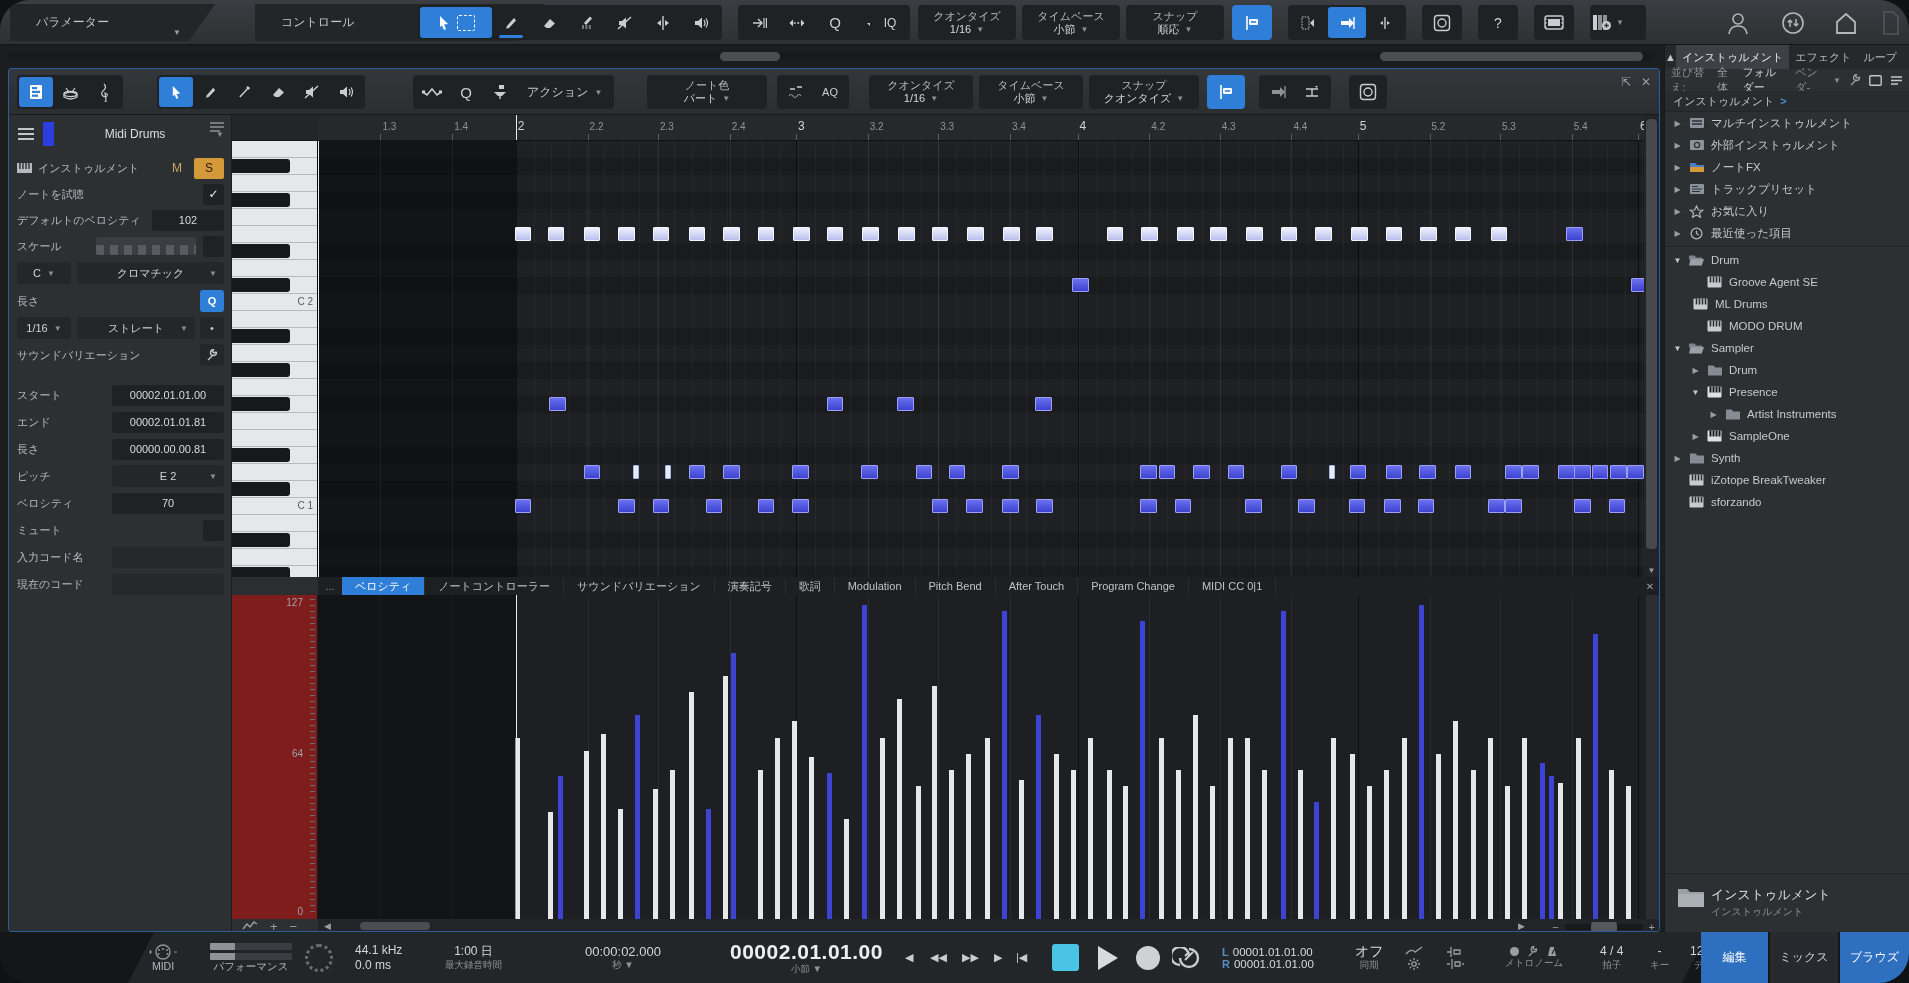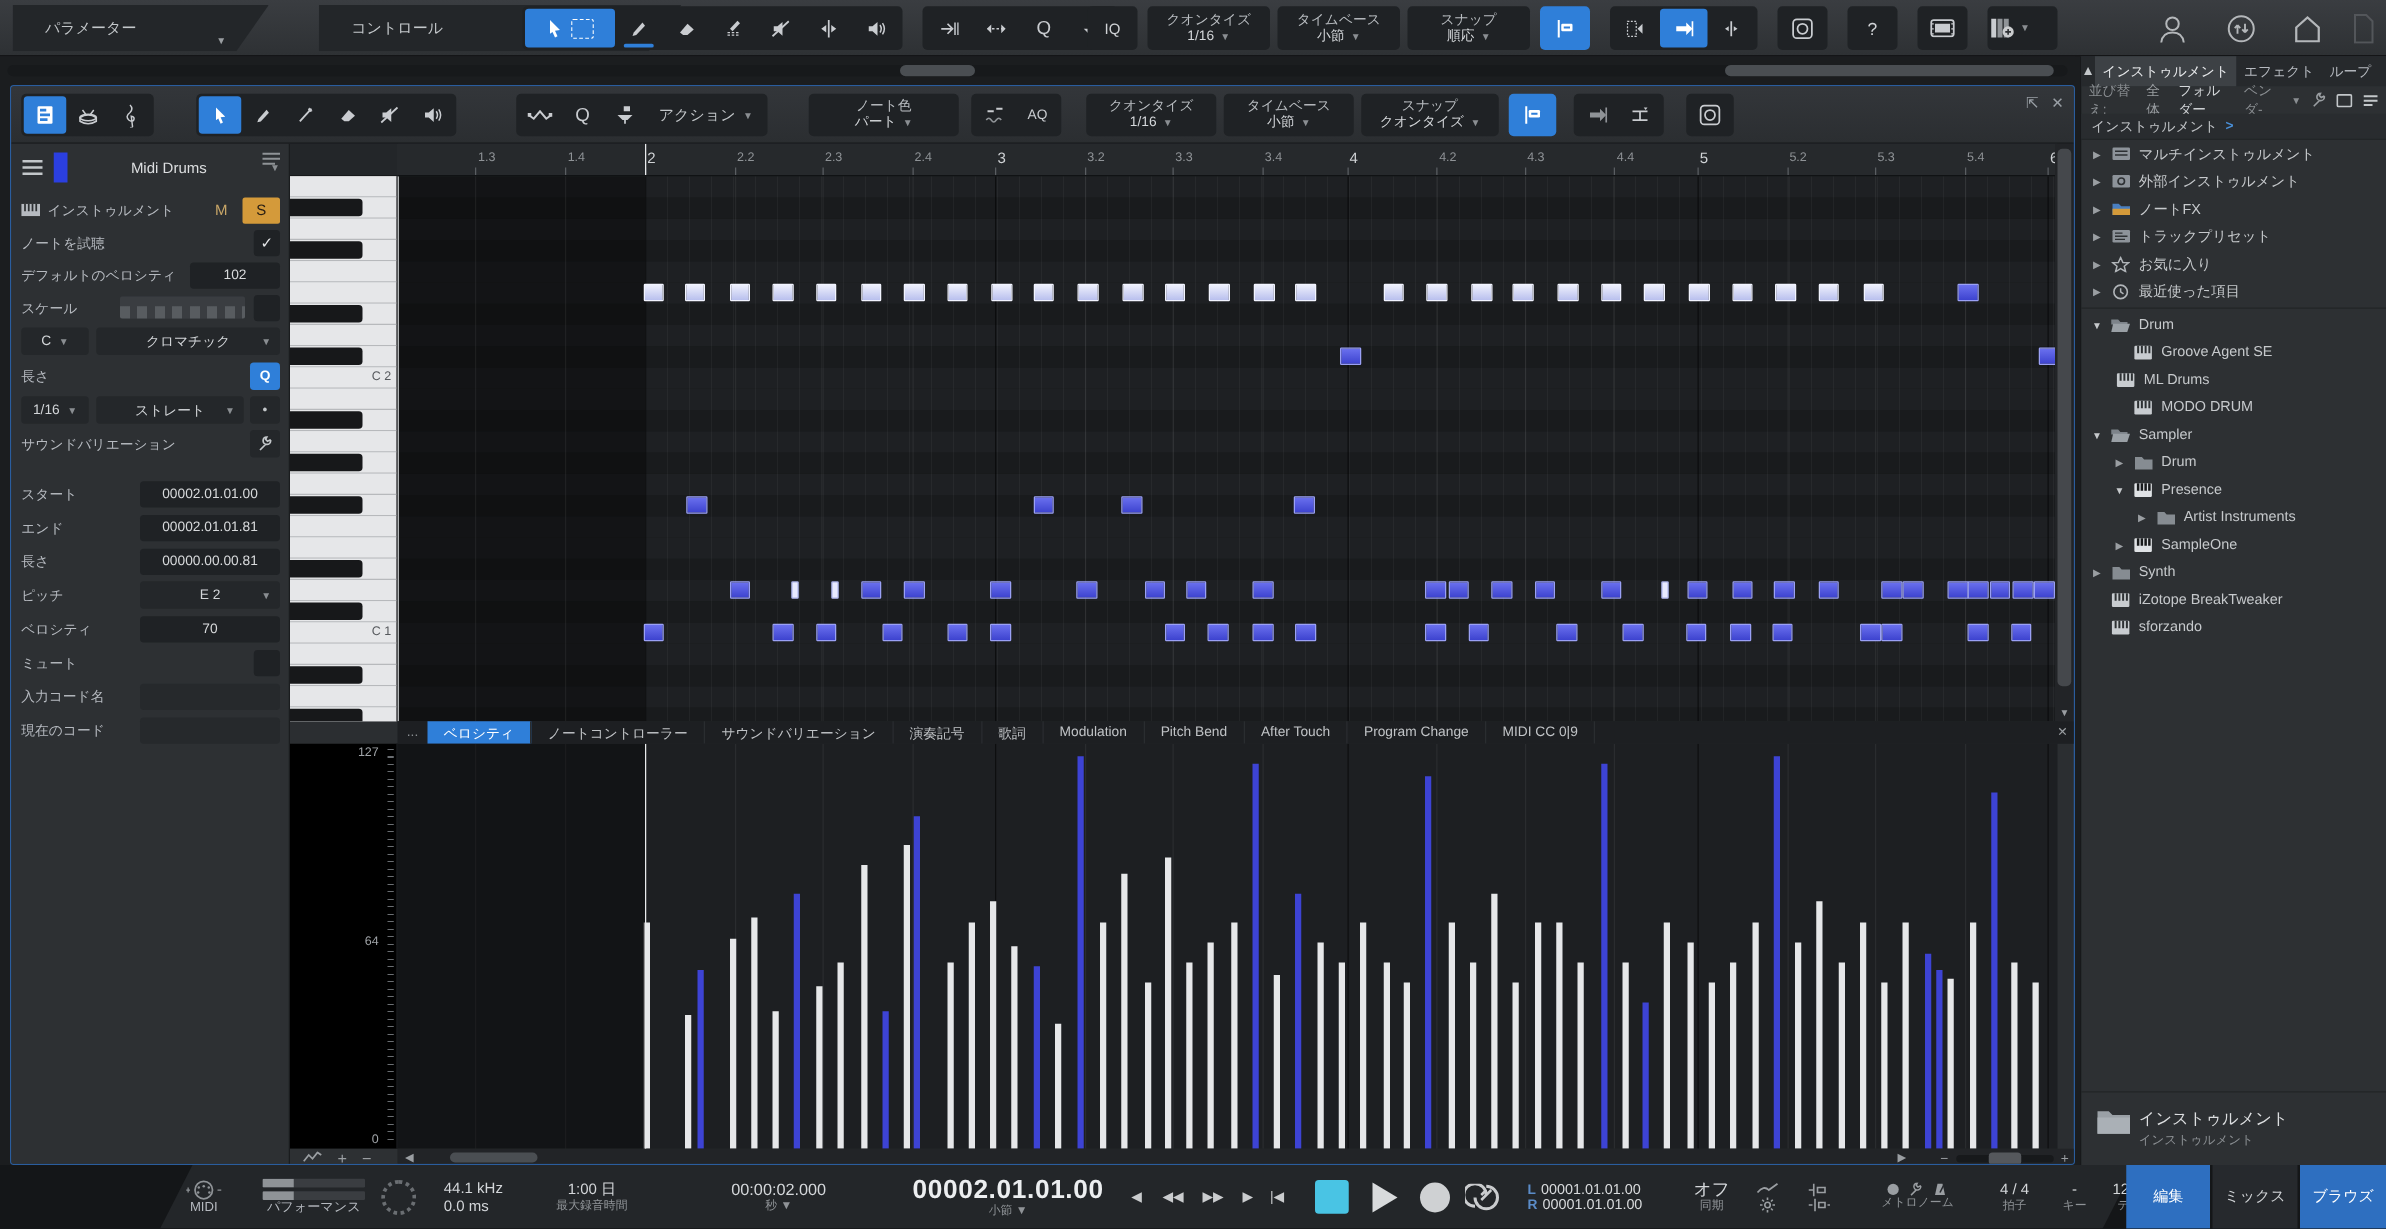--- a/index.html
+++ b/index.html
@@ -1,18 +1,18 @@
 <!DOCTYPE html>
 <html><head>
 <meta charset="utf-8">
 <style>
   * { margin:0; padding:0; box-sizing:border-box; }
   html,body { background:#101113; }
   body { font-family:"Liberation Sans","DejaVu Sans",sans-serif; }
-  #app { position:relative; width:1909px; height:983px; background:#1b1d1f; overflow:hidden; color:#c8cbce; font-size:11px; }
+  #app { position:relative; width:1909px; height:983px; background:#1b1d1f; overflow:hidden; color:#c8cbce; font-size:11px;border-radius:30px; }
 
   
   .top-toolbar { position:absolute; left:0; top:0; width:1909px; height:45px;
     background:linear-gradient(#3a3d41,#2e3134); border-bottom:1px solid #141517; }
   .trapezoid { position:absolute; top:4px; height:37px; background:#232629;
     clip-path:polygon(0 0,100% 0,calc(100% - 26px) 100%,0 100%); display:flex; align-items:center; }
   .trapezoid .tlabel { color:#c3c7ca; font-size:12px; padding-left:26px; }
   .trapezoid .tarrow { position:absolute; right:34px; bottom:4px; color:#9a9ea2; font-size:8px; }
   .tool-group { position:absolute; top:5px; height:35px; background:#1f2225; border-radius:4px; display:flex; align-items:center; padding:0 2px; }
   .tbtn { width:38px; height:31px; display:flex; align-items:center; justify-content:center; border-radius:3px; position:relative; color:#c3c7ca; }
@@ -80,21 +80,21 @@
   .vscroll { position:absolute; right:0; top:46px; width:15px; height:462px; background:#222427; }
   .vscroll .vthumb { position:absolute; left:2px; right:2px; top:4px; height:430px; background:#45484c; border-radius:4px; }
   .vscroll .varrow { position:absolute; left:0; right:0; bottom:2px; text-align:center; color:#9a9ea2; font-size:8px; }
 
   
   .tabrow { position:absolute; left:309px; top:508px; width:1343px; height:18px; background:#1d1f22; display:flex; align-items:stretch; }
   .tab-ellipsis { width:24px; display:flex; align-items:center; justify-content:center; color:#8a8e92; }
   .vtab { padding:0 13px; display:flex; align-items:center; color:#c0c3c6; font-size:11px; border-right:1px solid #2a2d30; }
   .vtab.active { background:#2f7fd9; color:#fff; }
   .tab-close { margin-left:auto; width:22px; display:flex; align-items:center; justify-content:center; color:#9a9ea2; font-size:10px; }
-  .vel-gutter { position:absolute; left:223px; top:526px; width:86px; height:324px; background:#000000; border-right:1px solid #17191b; }
+  .vel-gutter { position:absolute; left:223px; top:526px; width:86px; height:324px; background:#7f1d1d; border-right:1px solid #17191b; }
   .vel-scale-num { position:absolute; right:14px; color:#a0a4a8; font-size:10px; }
   .vel-ticks { position:absolute; right:2px; top:4px; bottom:4px; width:6px;
     background-image:repeating-linear-gradient(#6a6e72 0 1px,transparent 1px 6px); width:5px; }
   .vel-lane { position:absolute; left:309px; top:526px; width:1328px; height:324px; background:#1d1f22; overflow:hidden; }
   .vbar { position:absolute; bottom:0; width:5px; }
   .vbar.w { background:#e6e7e9; }
   .vbar.b { background:#3d43d4; }
   .gutter-tools { position:absolute; left:223px; top:850px; width:86px; height:14px; display:flex; align-items:center; gap:12px; padding-left:10px; color:#9a9ea2; background:#2d3033; font-size:11px; }
   .hscroll { position:absolute; left:309px; top:850px; width:1343px; height:14px; background:#222427; }
   .hthumb { position:absolute; left:42px; top:3px; width:70px; height:8px; background:#4a4e52; border-radius:4px; }
@@ -866,21 +866,21 @@
       <span id="vtabs" style="display:flex">
           <span class="vtab active">ベロシティ</span>
           <span class="vtab">ノートコントローラー</span>
           <span class="vtab">サウンドバリエーション</span>
           <span class="vtab">演奏記号</span>
           <span class="vtab">歌詞</span>
           <span class="vtab">Modulation</span>
           <span class="vtab">Pitch Bend</span>
           <span class="vtab">After Touch</span>
           <span class="vtab">Program Change</span>
-          <span class="vtab">MIDI CC 0|9</span>
+          <span class="vtab">MIDI CC 0|1</span>
         </span>
       <span class="tab-close">✕</span>
     </div>
 
     <div class="vel-gutter">
       <span class="vel-scale-num" style="top:2px">127</span>
       <span class="vel-scale-num" style="top:153px">64</span>
       <span class="vel-scale-num" style="bottom:2px">0</span>
       <span class="vel-ticks"></span>
     </div>

